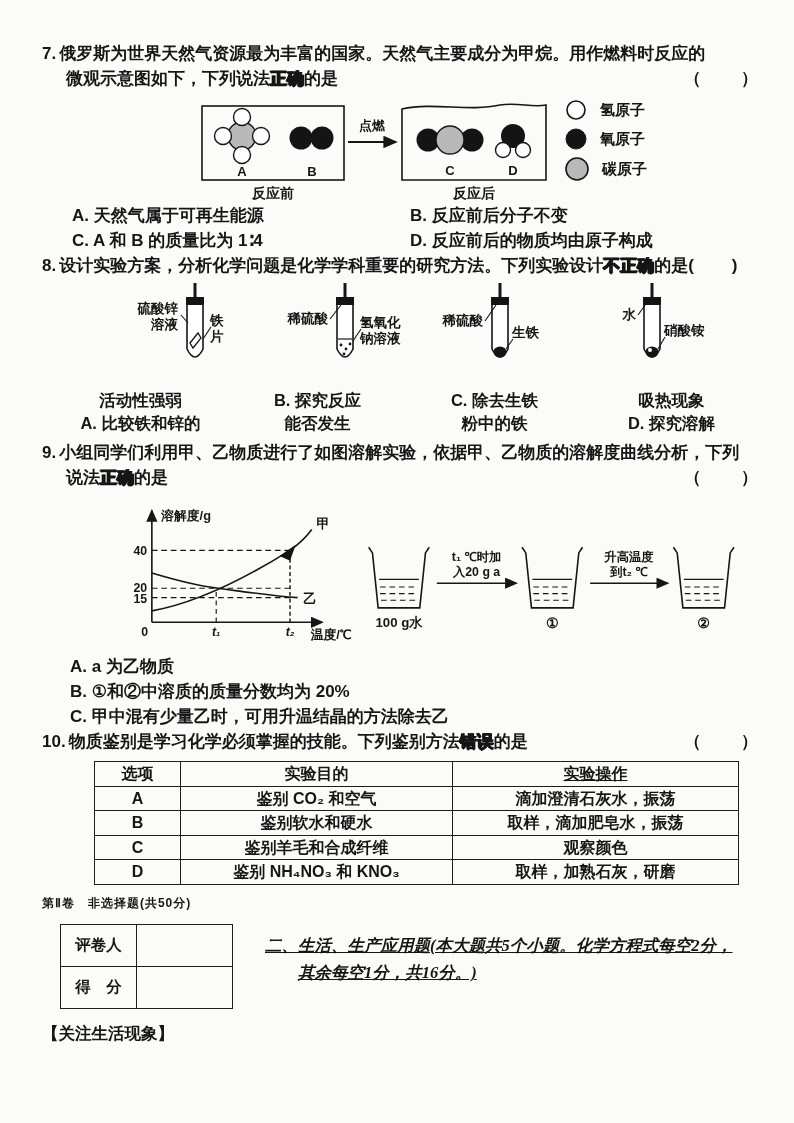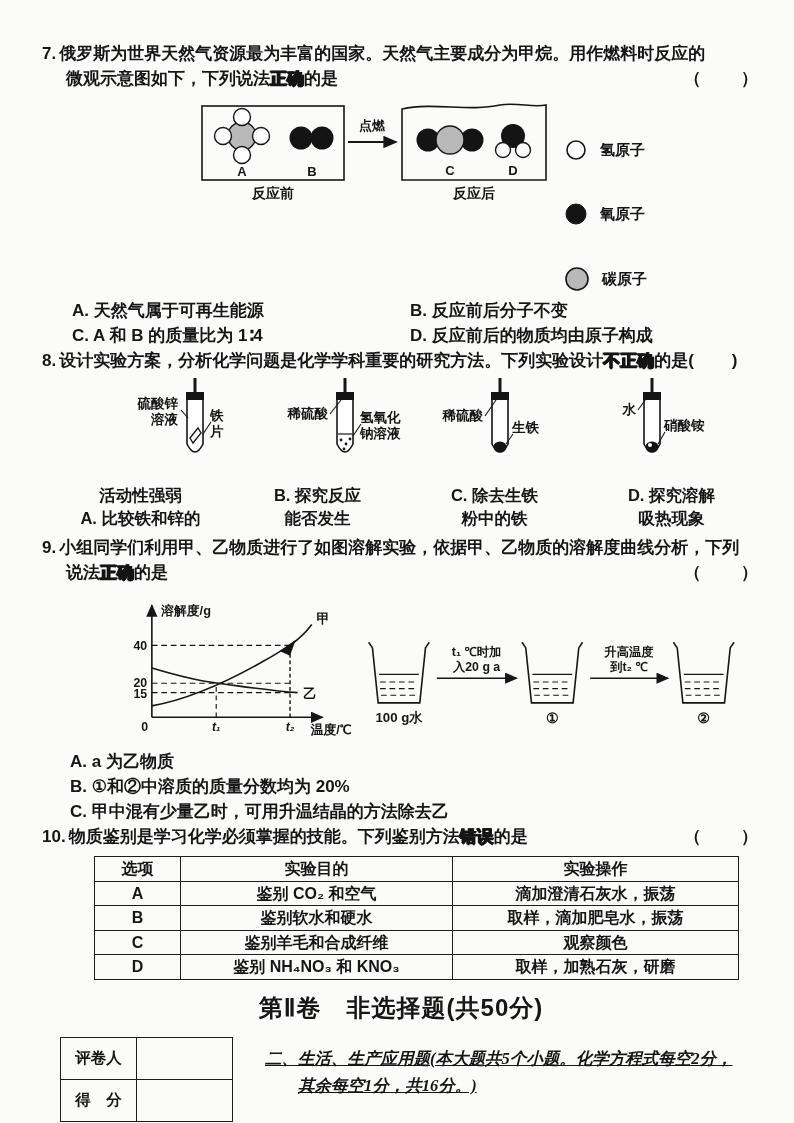--- a/index.html
+++ b/index.html
@@ -22,21 +22,21 @@
     font-weight:900;
     text-shadow:0.9px 0 #111, -0.9px 0 #111, 0 0.6px #111;
   }
   .bracket { letter-spacing:2px; }
   svg text { font-family:"Liberation Sans", sans-serif; fill:#161616; font-weight:600; }
   .ital { font-style:italic; }
 
   
   .q7-fig { display:flex; align-items:flex-start; margin:4px 0 2px 158px; }
   .legend { margin-left:16px; margin-top:2px; }
-  .legend-row { display:flex; align-items:center; margin-bottom:5px;margin-top:40px; }
+  .legend-row { display:flex; align-items:center; margin-bottom:5px; }
   .legend-row svg { margin-right:12px; }
   .legend-label { font-size:15px; }
 
   
   .q7-opts { margin-left:30px; }
   .q7-opts .row { display:flex; }
   .q7-opts .c1 { width:338px; }
 
   
   .q8-fig { margin:2px 0 0 18px; }
@@ -53,24 +53,24 @@
   table.q10 td, table.q10 th {
     border:1.6px solid #1d1d1d;
     text-align:center;
     font-size:16px;
     font-weight:600;
     height:22px;
     padding:0 8px;
   }
   table.q10 .c-opt { width:86px; }
   table.q10 .c-pur { width:272px; }
-  table.q10 .c-ope { width:286px; }
-
-  
-  .sec2-title { text-align:center; font-size:24px; font-weight:800; margin-top:8px; letter-spacing:1px; }
+  table.q10 .c-ope { width:286px;text-decoration:underline; }
+
+  
+  .sec2-title { text-align:left; font-size:12px; font-weight:800; margin-top:8px; letter-spacing:1px; }
   .grading-row { display:flex; margin-top:12px; }
   .grader-box { border-collapse:collapse; margin-left:18px;border-radius:11px; }
   .grader-box td { border:1.7px solid #1d1d1d; height:42px; }
   .grader-box .lab { width:76px; text-align:center; font-size:15.5px; }
   .grader-box .blank { width:96px; }
   .kai { font-family:"Liberation Serif", serif; font-style:italic; font-weight:700;text-decoration:underline; }
   .sec2-intro { margin-left:32px; margin-top:8px; font-size:16.5px; line-height:1.65; max-width:480px; }
   .sec2-intro .l2 { padding-left:2em; }
   .topic-tag { font-weight:800; font-size:16.5px; margin-top:12px; }
 </style>
@@ -236,22 +236,22 @@
       </div>
       <div class="q8-opt">
         <div>B. 探究反应</div>
         <div>能否发生</div>
       </div>
       <div class="q8-opt">
         <div>C. 除去生铁</div>
         <div>粉中的铁</div>
       </div>
       <div class="q8-opt">
+        <div>吸热现象</div>
         <div>D. 探究溶解</div>
-        <div>吸热现象</div>
       </div>
     </div>
   </div>
 
   <div>
     <div class="qline">
       <span class="qnum">9.</span>
       <span>小组同学们利用甲、乙物质进行了如图溶解实验，依据甲、乙物质的溶解度曲线分析，下列</span>
     </div>
     <div class="flexline indent">

